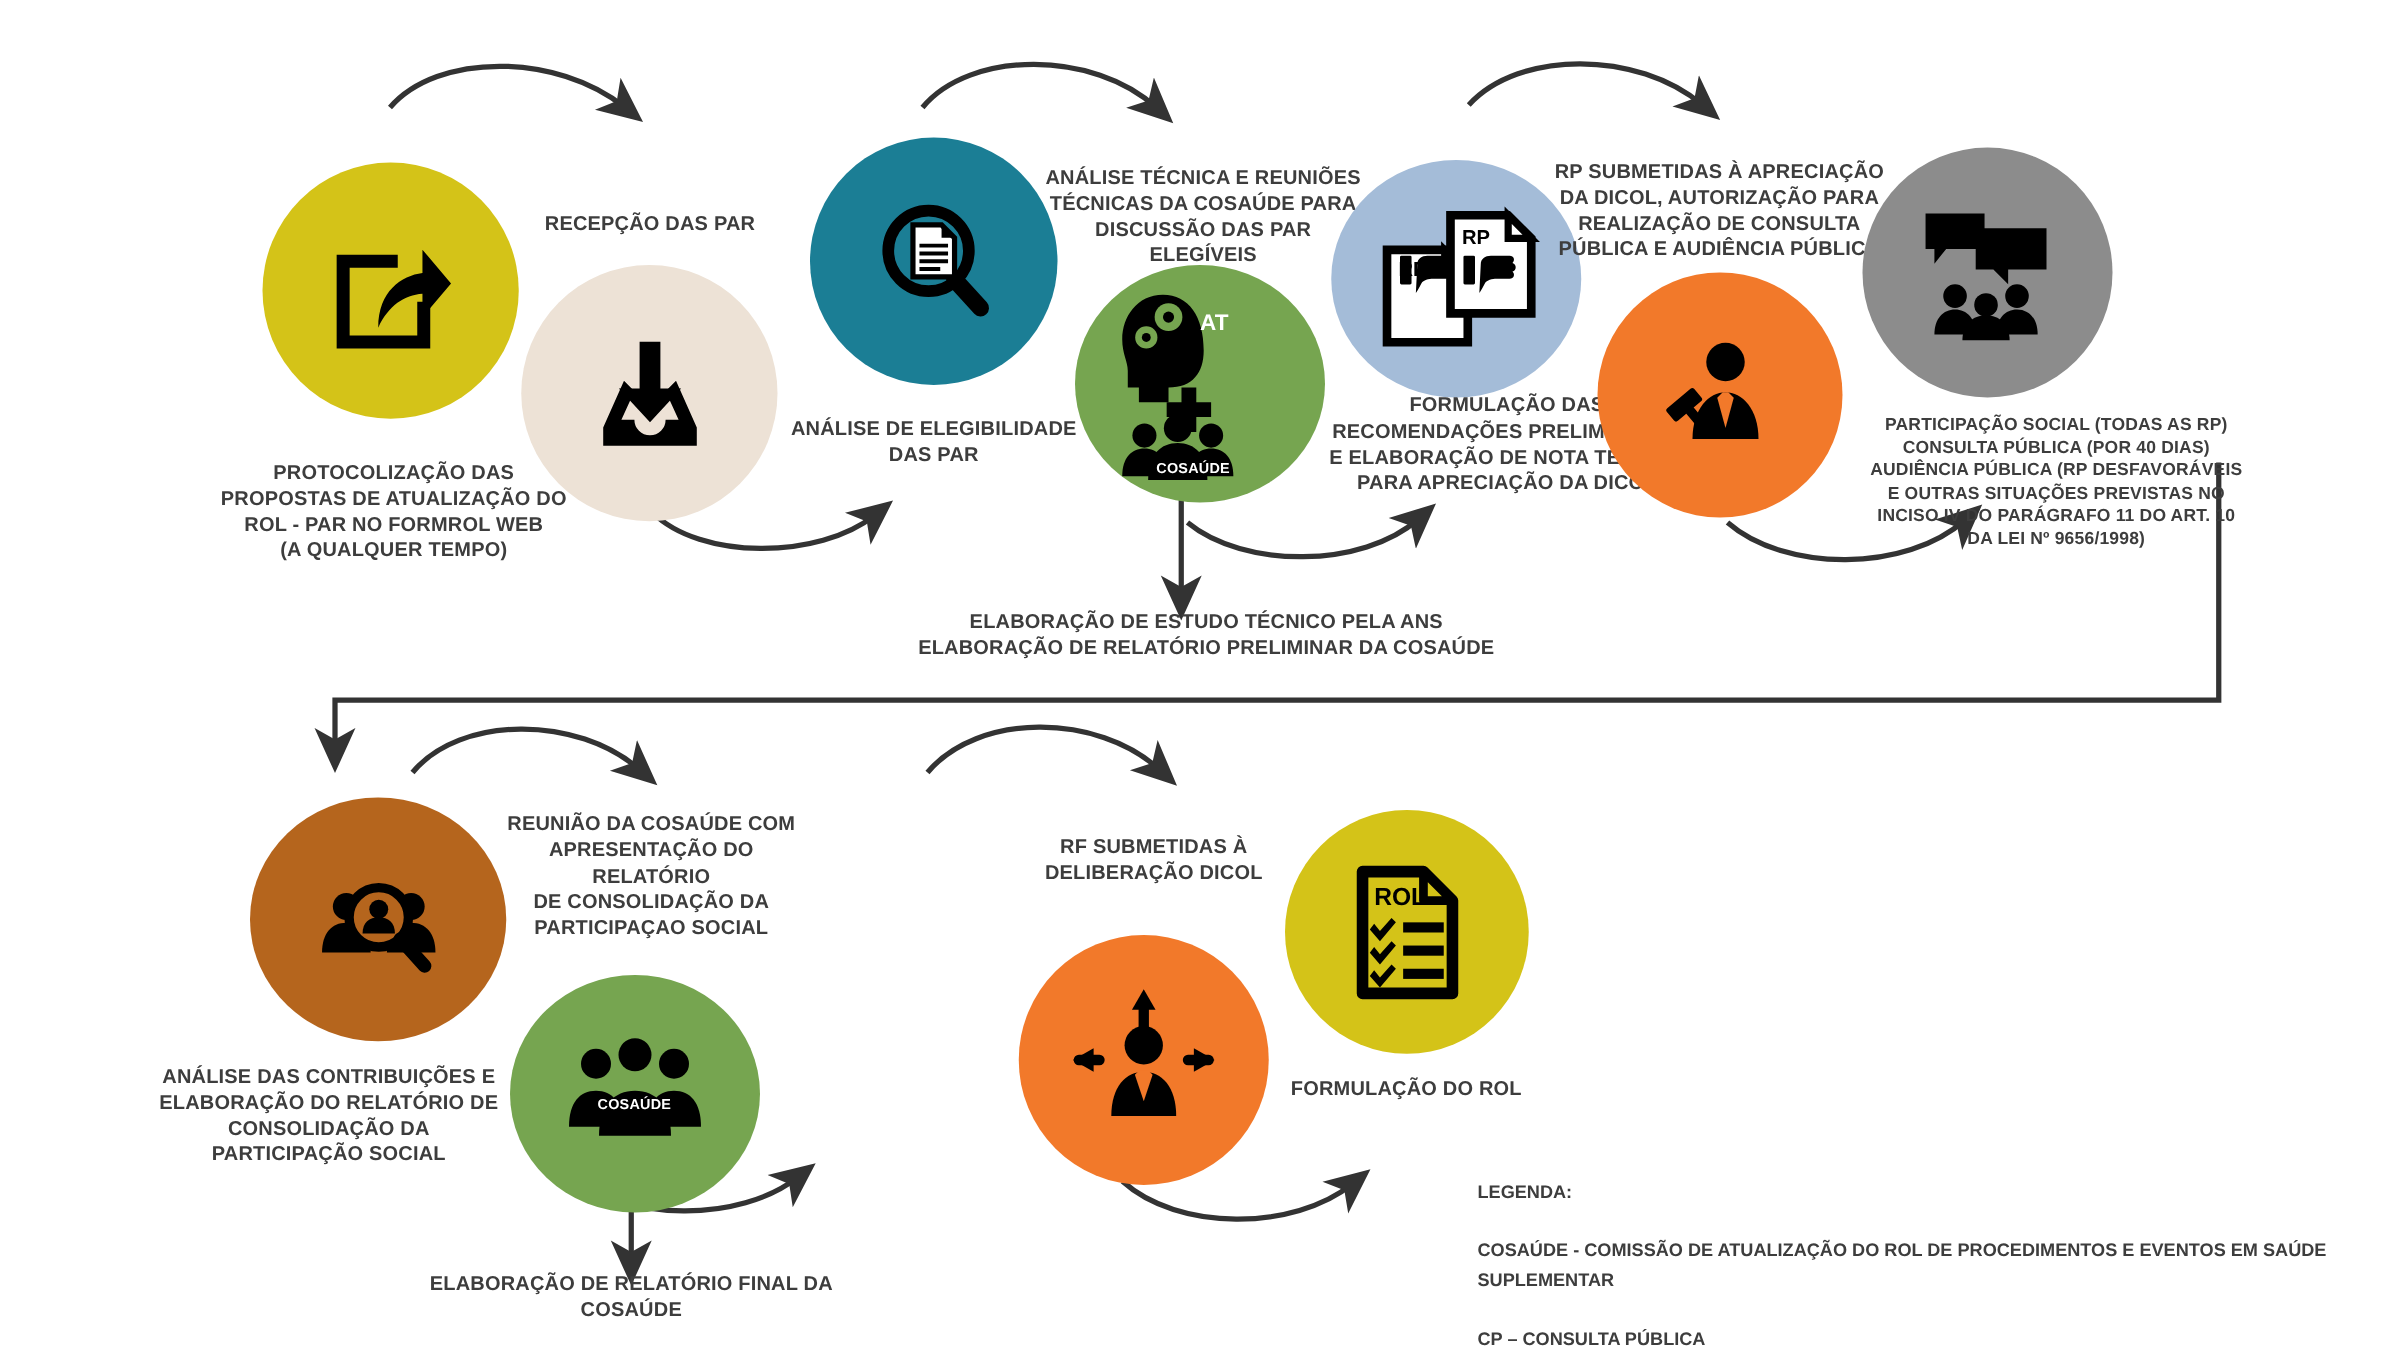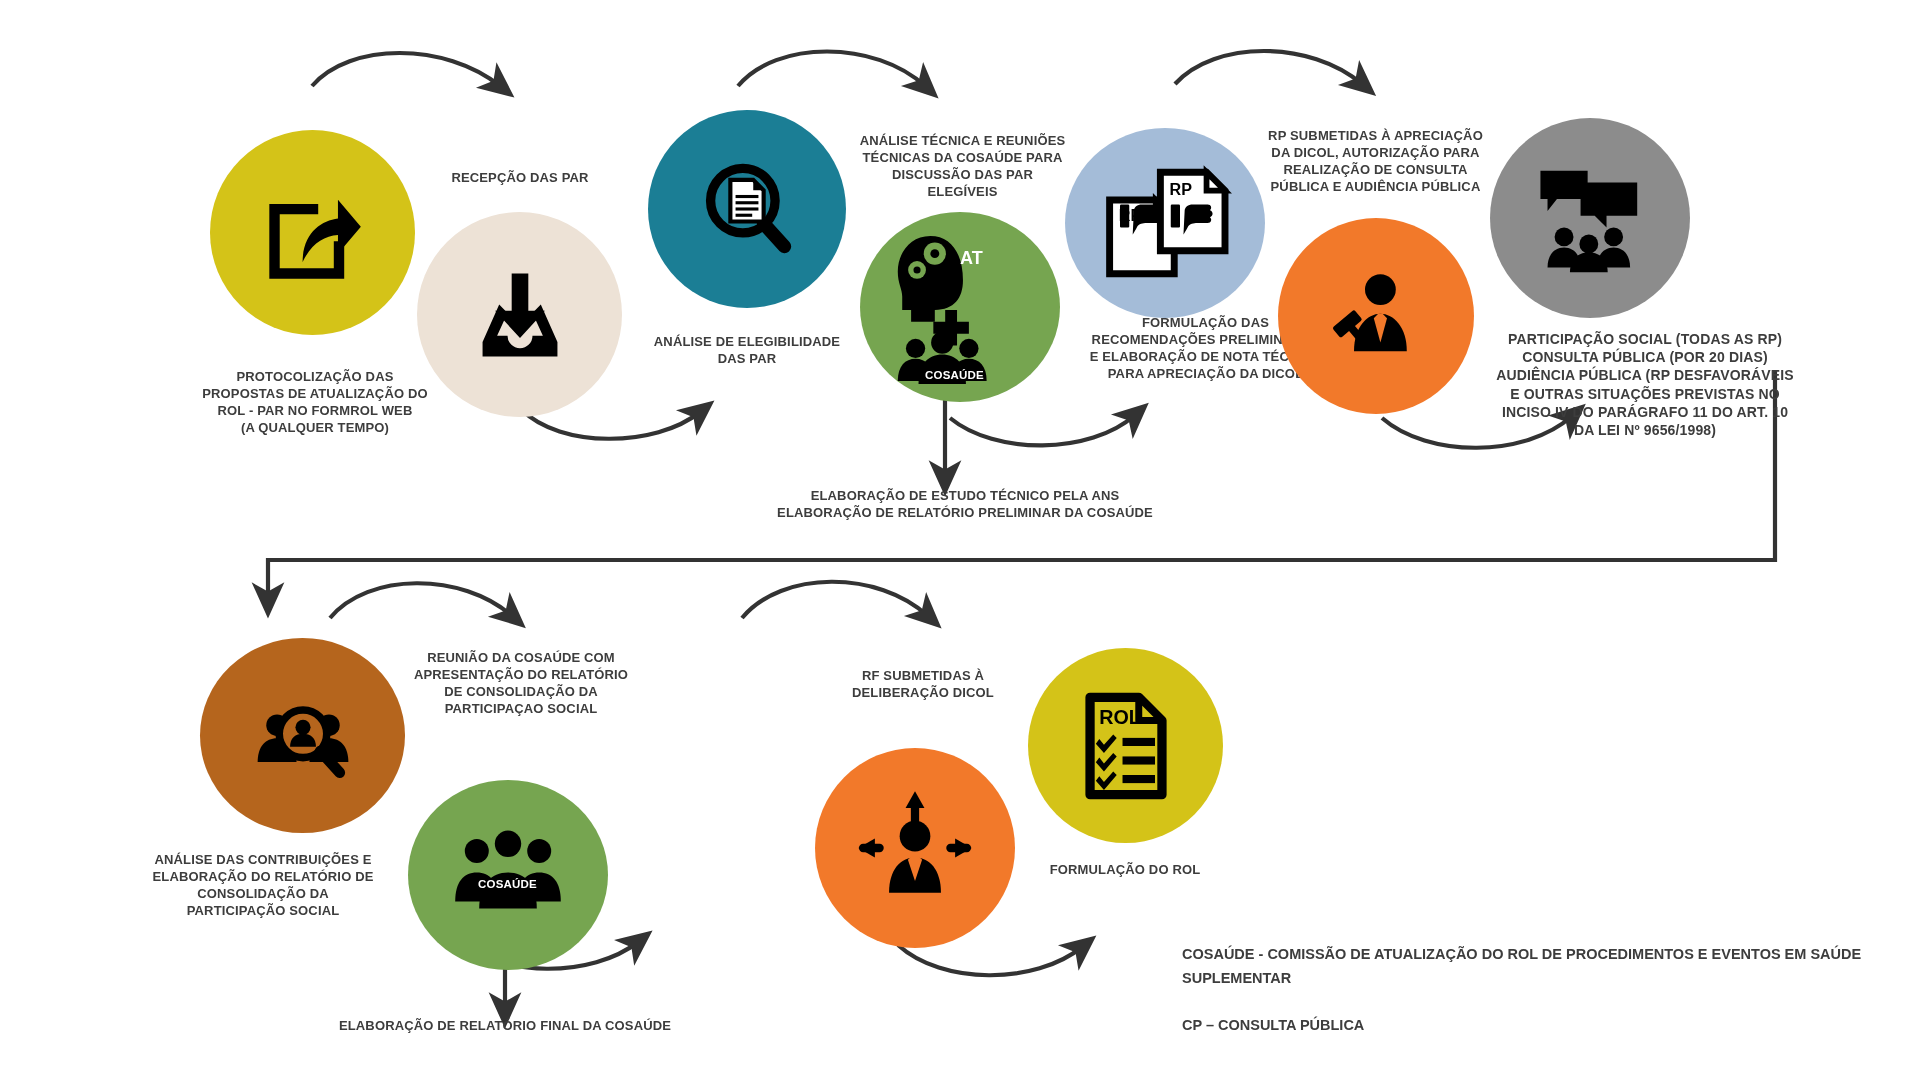--- a/index.html
+++ b/index.html
@@ -26,21 +26,21 @@
     border-radius: 50%;
     display: flex;
     align-items: center;
     justify-content: center;
   }
   .node svg { display: block; }
   .cap {
     position: absolute;
     text-align: center;
     font-weight: bold;
-    font-size: 13px;
+    font-size: 16px;
     line-height: 1.30;
     letter-spacing: 0.15px;
     color: #3d3d3d;
     white-space: pre-line;
   }
   .cap.small { font-size: 14px; }
   .legend {
     position: absolute;
     font-weight: bold;
     font-size: 14.5px;
@@ -209,21 +209,21 @@
         <circle cx="28" cy="66" r="8"></circle>
           <circle cx="70" cy="66" r="8"></circle>
           <circle cx="49" cy="72" r="8"></circle>
         <path d="M14 92 C14 81 20 75 28 75 C36 75 42 81 42 92 Z"></path>
         <path d="M56 92 C56 81 62 75 70 75 C78 75 84 81 84 92 Z"></path>
         <path d="M33 96 C33 85 40 79 49 79 C58 79 65 85 65 96 Z"></path>
       </g>
     </svg>
   </div>
   <div class="cap small" style="left:1470px; top:330px; width:350px;">PARTICIPAÇÃO SOCIAL (TODAS AS RP)
-CONSULTA PÚBLICA (POR 20 DIAS)
+CONSULTA PÚBLICA (POR 40 DIAS)
 AUDIÊNCIA PÚBLICA (RP DESFAVORÁVEIS
 E OUTRAS SITUAÇÕES PREVISTAS NO
 INCISO IV DO PARÁGRAFO 11 DO ART. 10
 DA LEI Nº 9656/1998)</div>
 
   <div class="cap" style="left:730px; top:488px; width:470px;">ELABORAÇÃO DE ESTUDO TÉCNICO PELA ANS
 ELABORAÇÃO DE RELATÓRIO PRELIMINAR DA COSAÚDE</div>
 
   <div class="node" style="left:200px; top:638px; width:205px; height:195px; background:#b5651d;">
     <svg width="112" height="108" viewBox="0 0 100 100">
@@ -296,20 +296,21 @@
         <rect x="42" y="59" width="28" height="7"></rect>
         <rect x="42" y="75" width="28" height="7"></rect>
       </g>
     </svg>
   </div>
   <div class="cap" style="left:1010px; top:862px; width:230px;">FORMULAÇÃO DO ROL</div>
 
   <div class="cap" style="left:305px; top:1018px; width:400px;">ELABORAÇÃO DE RELATÓRIO FINAL DA COSAÚDE</div>
 
   <div class="legend" style="left:1182px; top:920px; width:730px;">
+    <div>LEGENDA:</div>
     <div>COSAÚDE - COMISSÃO DE ATUALIZAÇÃO DO ROL DE PROCEDIMENTOS E EVENTOS EM SAÚDE SUPLEMENTAR</div>
     <div>CP – CONSULTA PÚBLICA</div>
     
     
     
     
   </div>
 
 </div>
 

